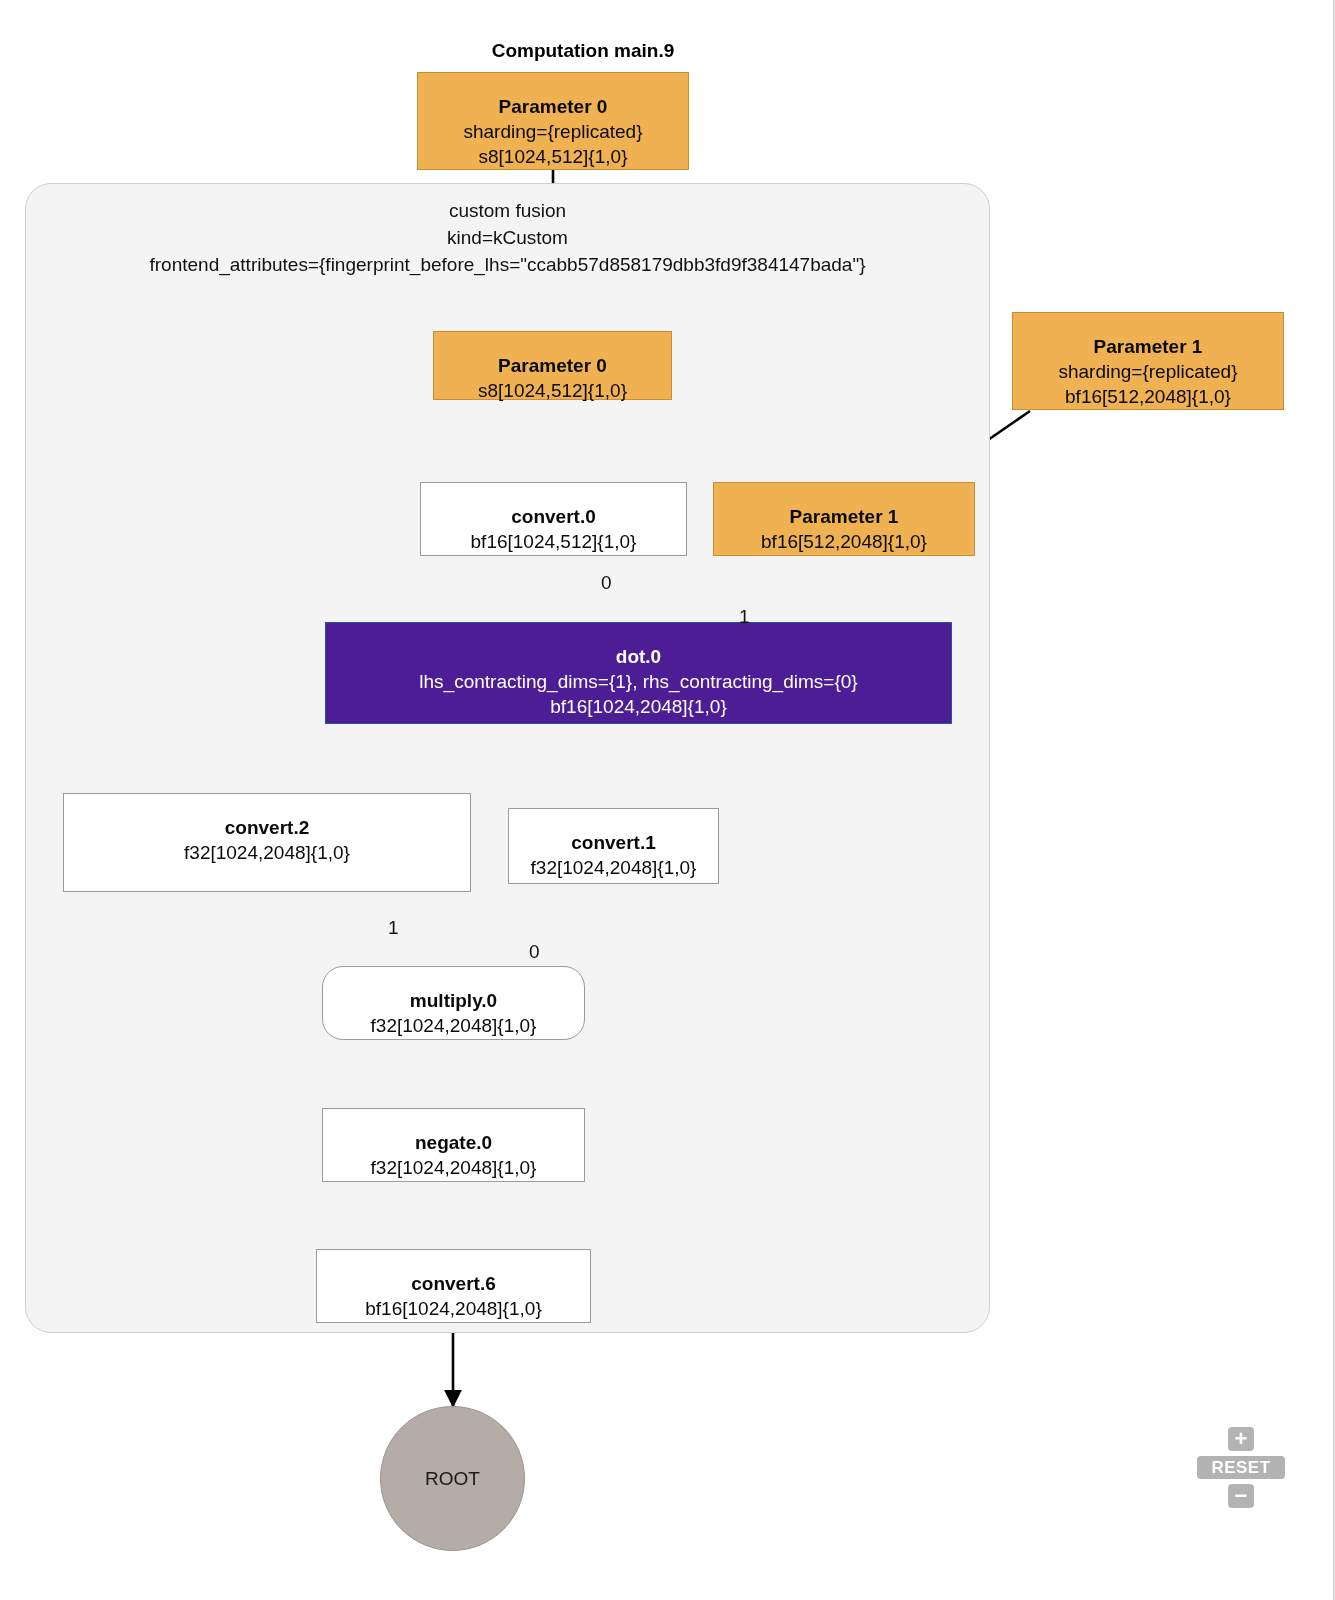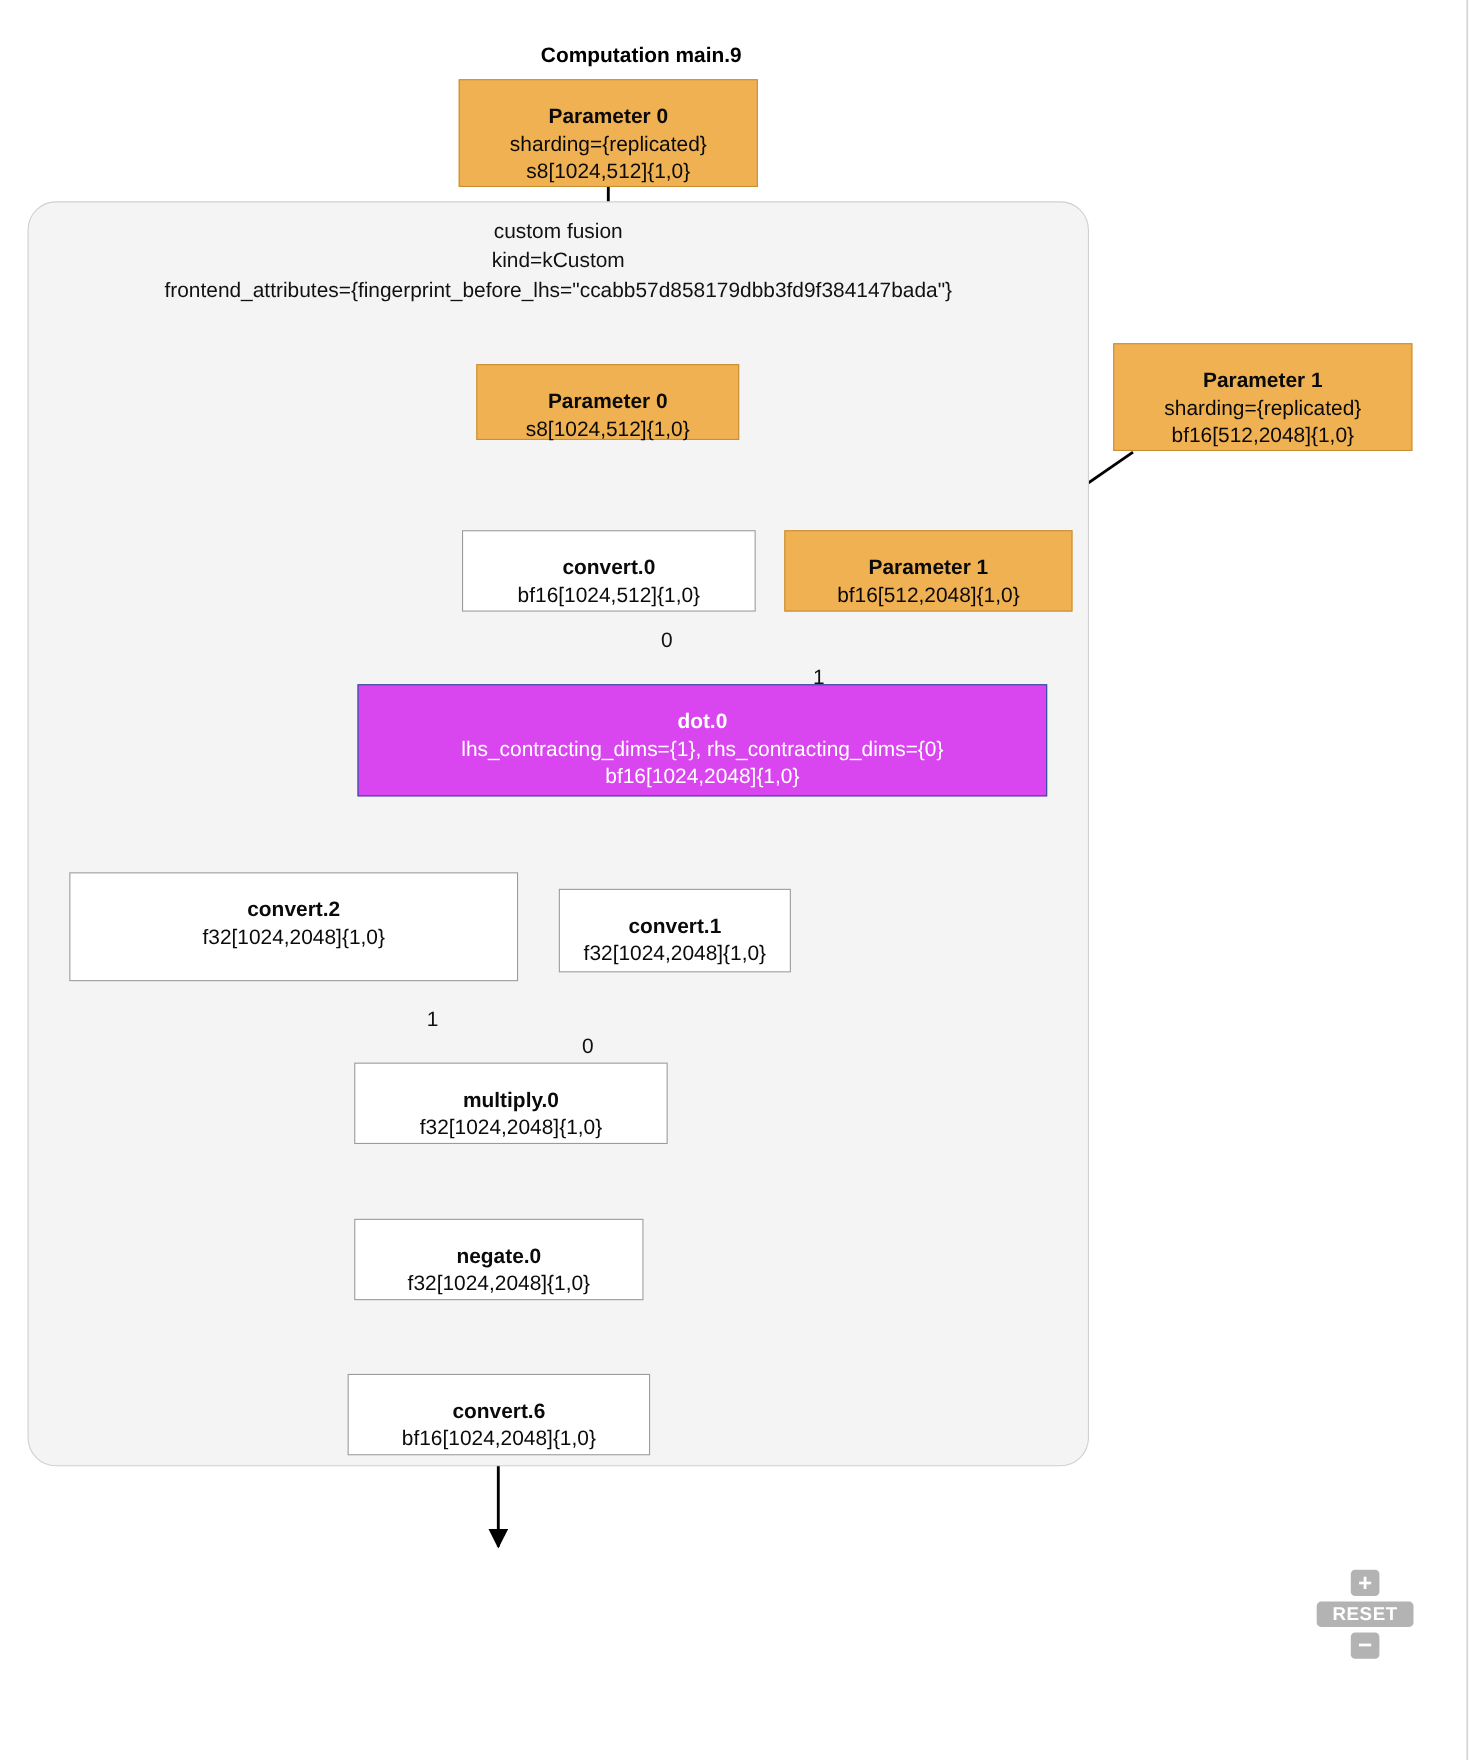--- a/index.html
+++ b/index.html
@@ -73,21 +73,21 @@
   }
   .node .t2, .node .t3 {
     display: block;
     font-weight: normal;
   }
   .node.param {
     background: #efb152;
     border-color: #c98f32;
   }
   .node.dot {
-    background: #d946ef;
+    background: #4c1d95;
     border-color: #2a5399;
     color: #ffffff;
   }
   .node .op-k { font-weight: bold; }
 
   
   .root-node {
     position: absolute;
     background: #b5aba8;
     border: 1.4px solid #9c918e;
@@ -225,35 +225,38 @@
   <div class="node" style="left:63px; top:793px; width:408px; height:99px;">
     <span class="t1">convert.2</span>
     <span class="t2">f32[1024,2048]{1,0}</span>
   </div>
 
   <div class="node" style="left:508px; top:808px; width:211px; height:76px;">
     <span class="t1">convert.1</span>
     <span class="t2">f32[1024,2048]{1,0}</span>
   </div>
 
-  <div class="node" style="left:322px; top:966px; width:285px; height:74px;">
+  <div class="node" style="left:322px; top:966px; width:263px; height:74px;border-radius:21px;">
     <span class="t1">multiply.0</span>
     <span class="t2">f32[1024,2048]{1,0}</span>
   </div>
 
   <div class="node" style="left:322px; top:1108px; width:263px; height:74px;">
     <span class="t1">negate.0</span>
     <span class="t2">f32[1024,2048]{1,0}</span>
   </div>
 
   <div class="node" style="left:316px; top:1249px; width:275px; height:74px;">
     <span class="t1">convert.6</span>
     <span class="t2">bf16[1024,2048]{1,0}</span>
   </div>
 
+  <div class="root-node" style="left:380px; top:1406px; width:145px; height:145px;">
+    <span>ROOT</span>
+  </div>
 
   <div class="edge-label" style="left:601px; top:572px;">0</div>
   <div class="edge-label" style="left:739px; top:606px;">1</div>
   <div class="edge-label" style="left:388px; top:917px;">1</div>
   <div class="edge-label" style="left:529px; top:941px;">0</div>
 
   <div class="zoom-controls" style="left:1197px; top:1427px;">
     <button class="zc-btn zc-plus">+</button>
     <button class="zc-btn zc-reset">RESET</button>
     <button class="zc-btn zc-minus">−</button>

